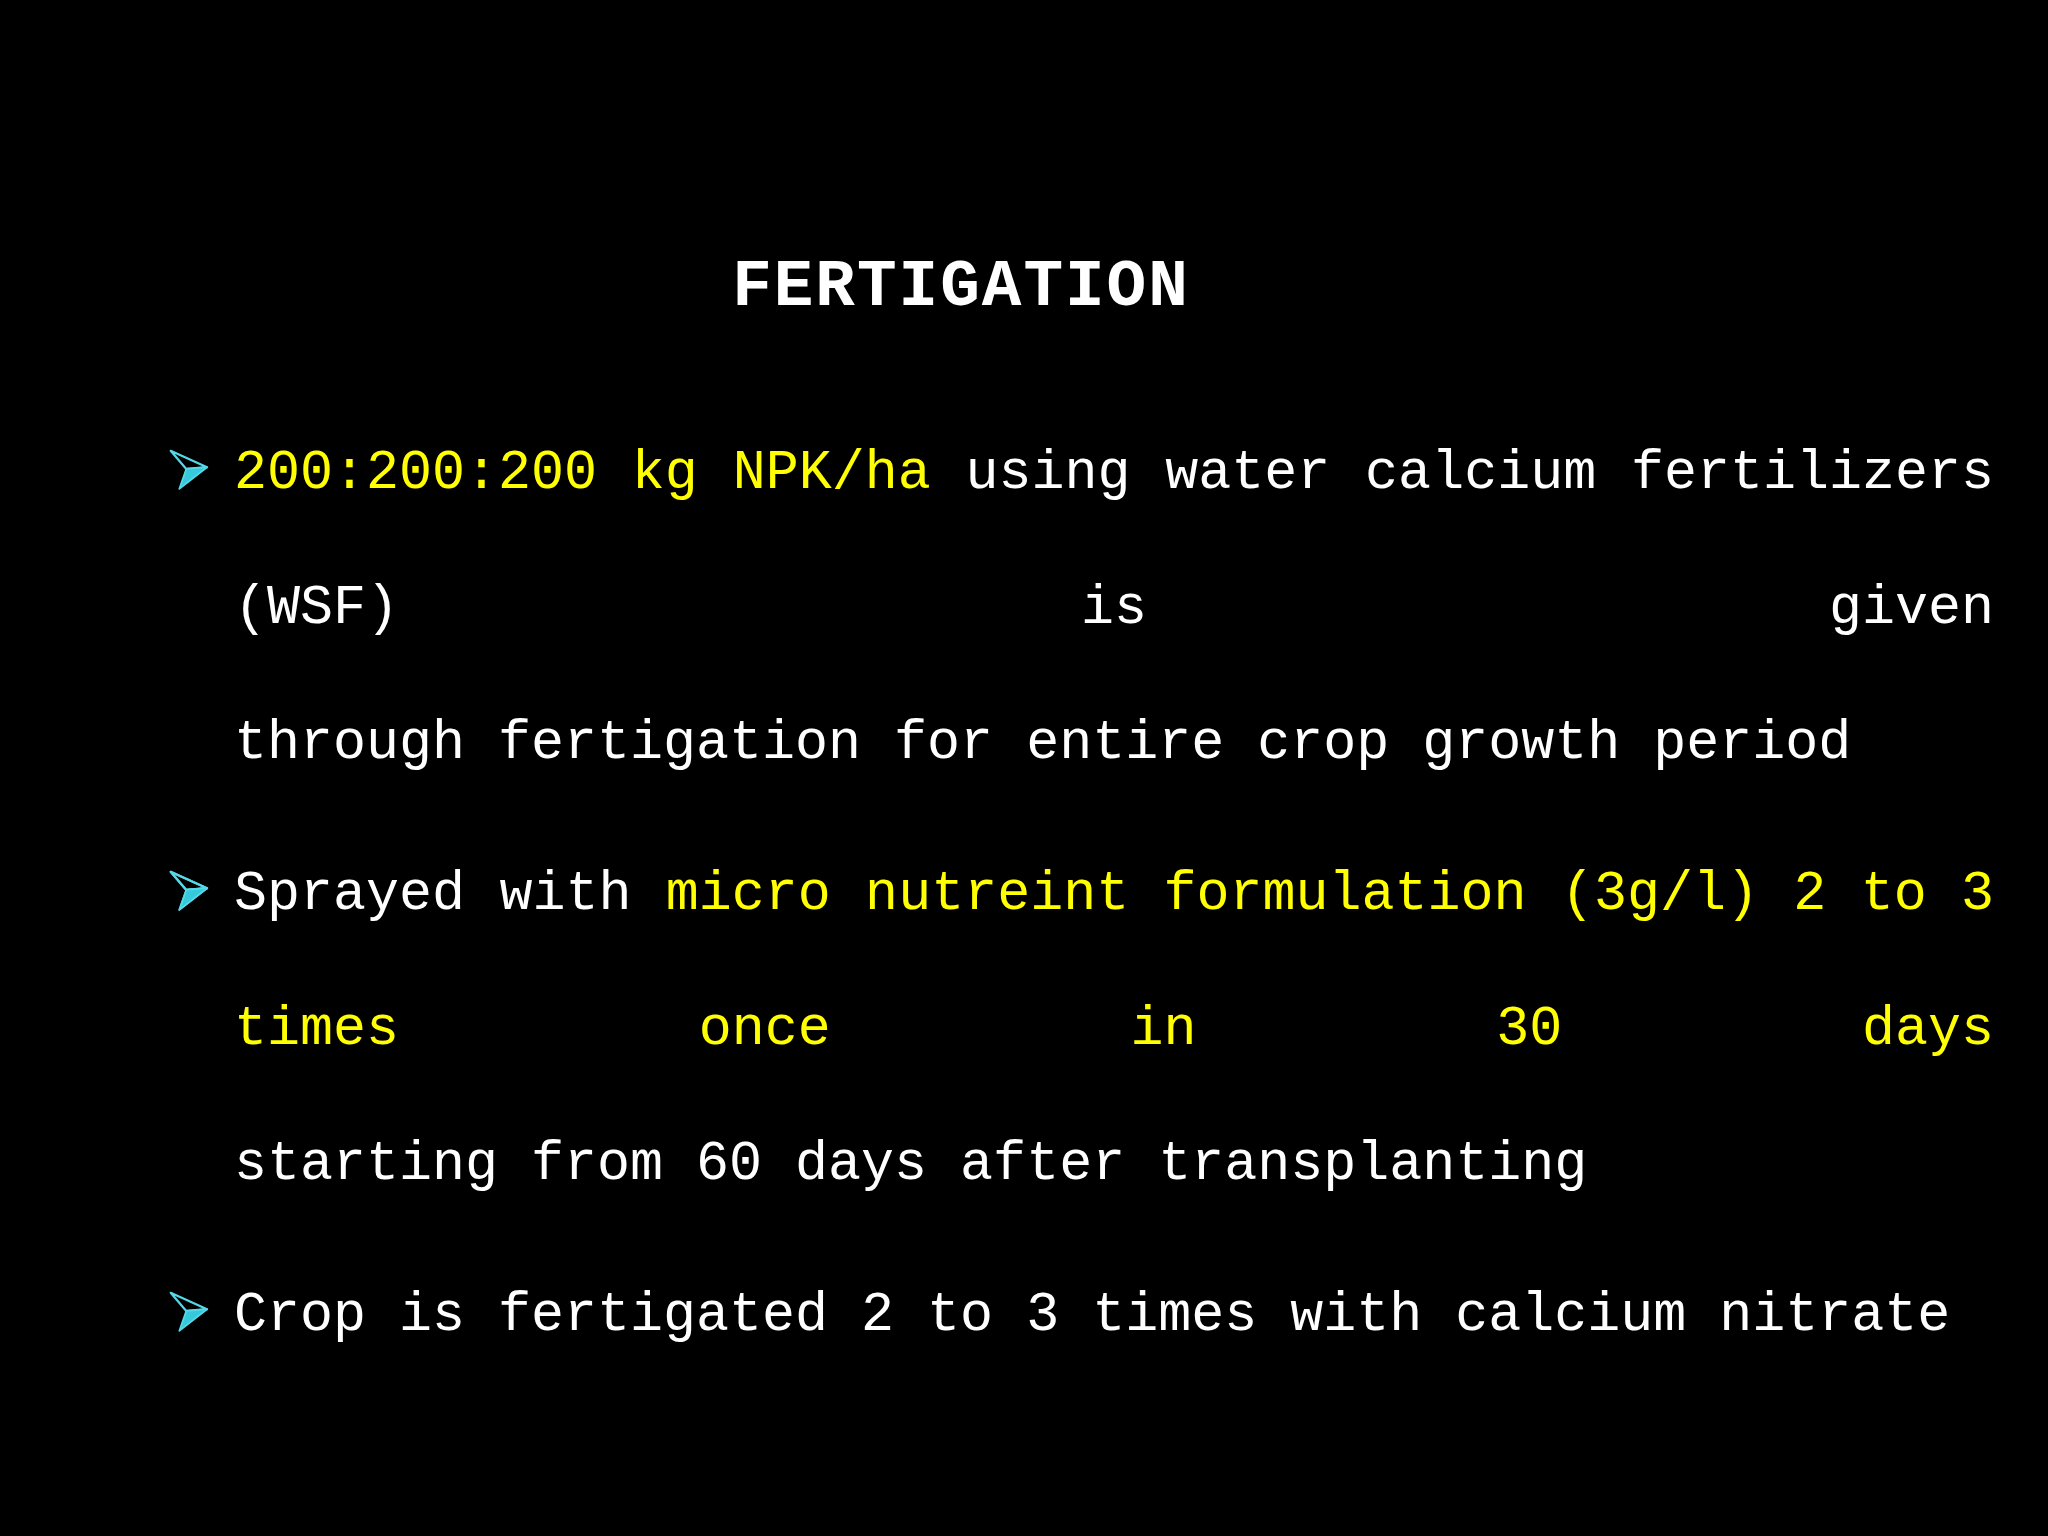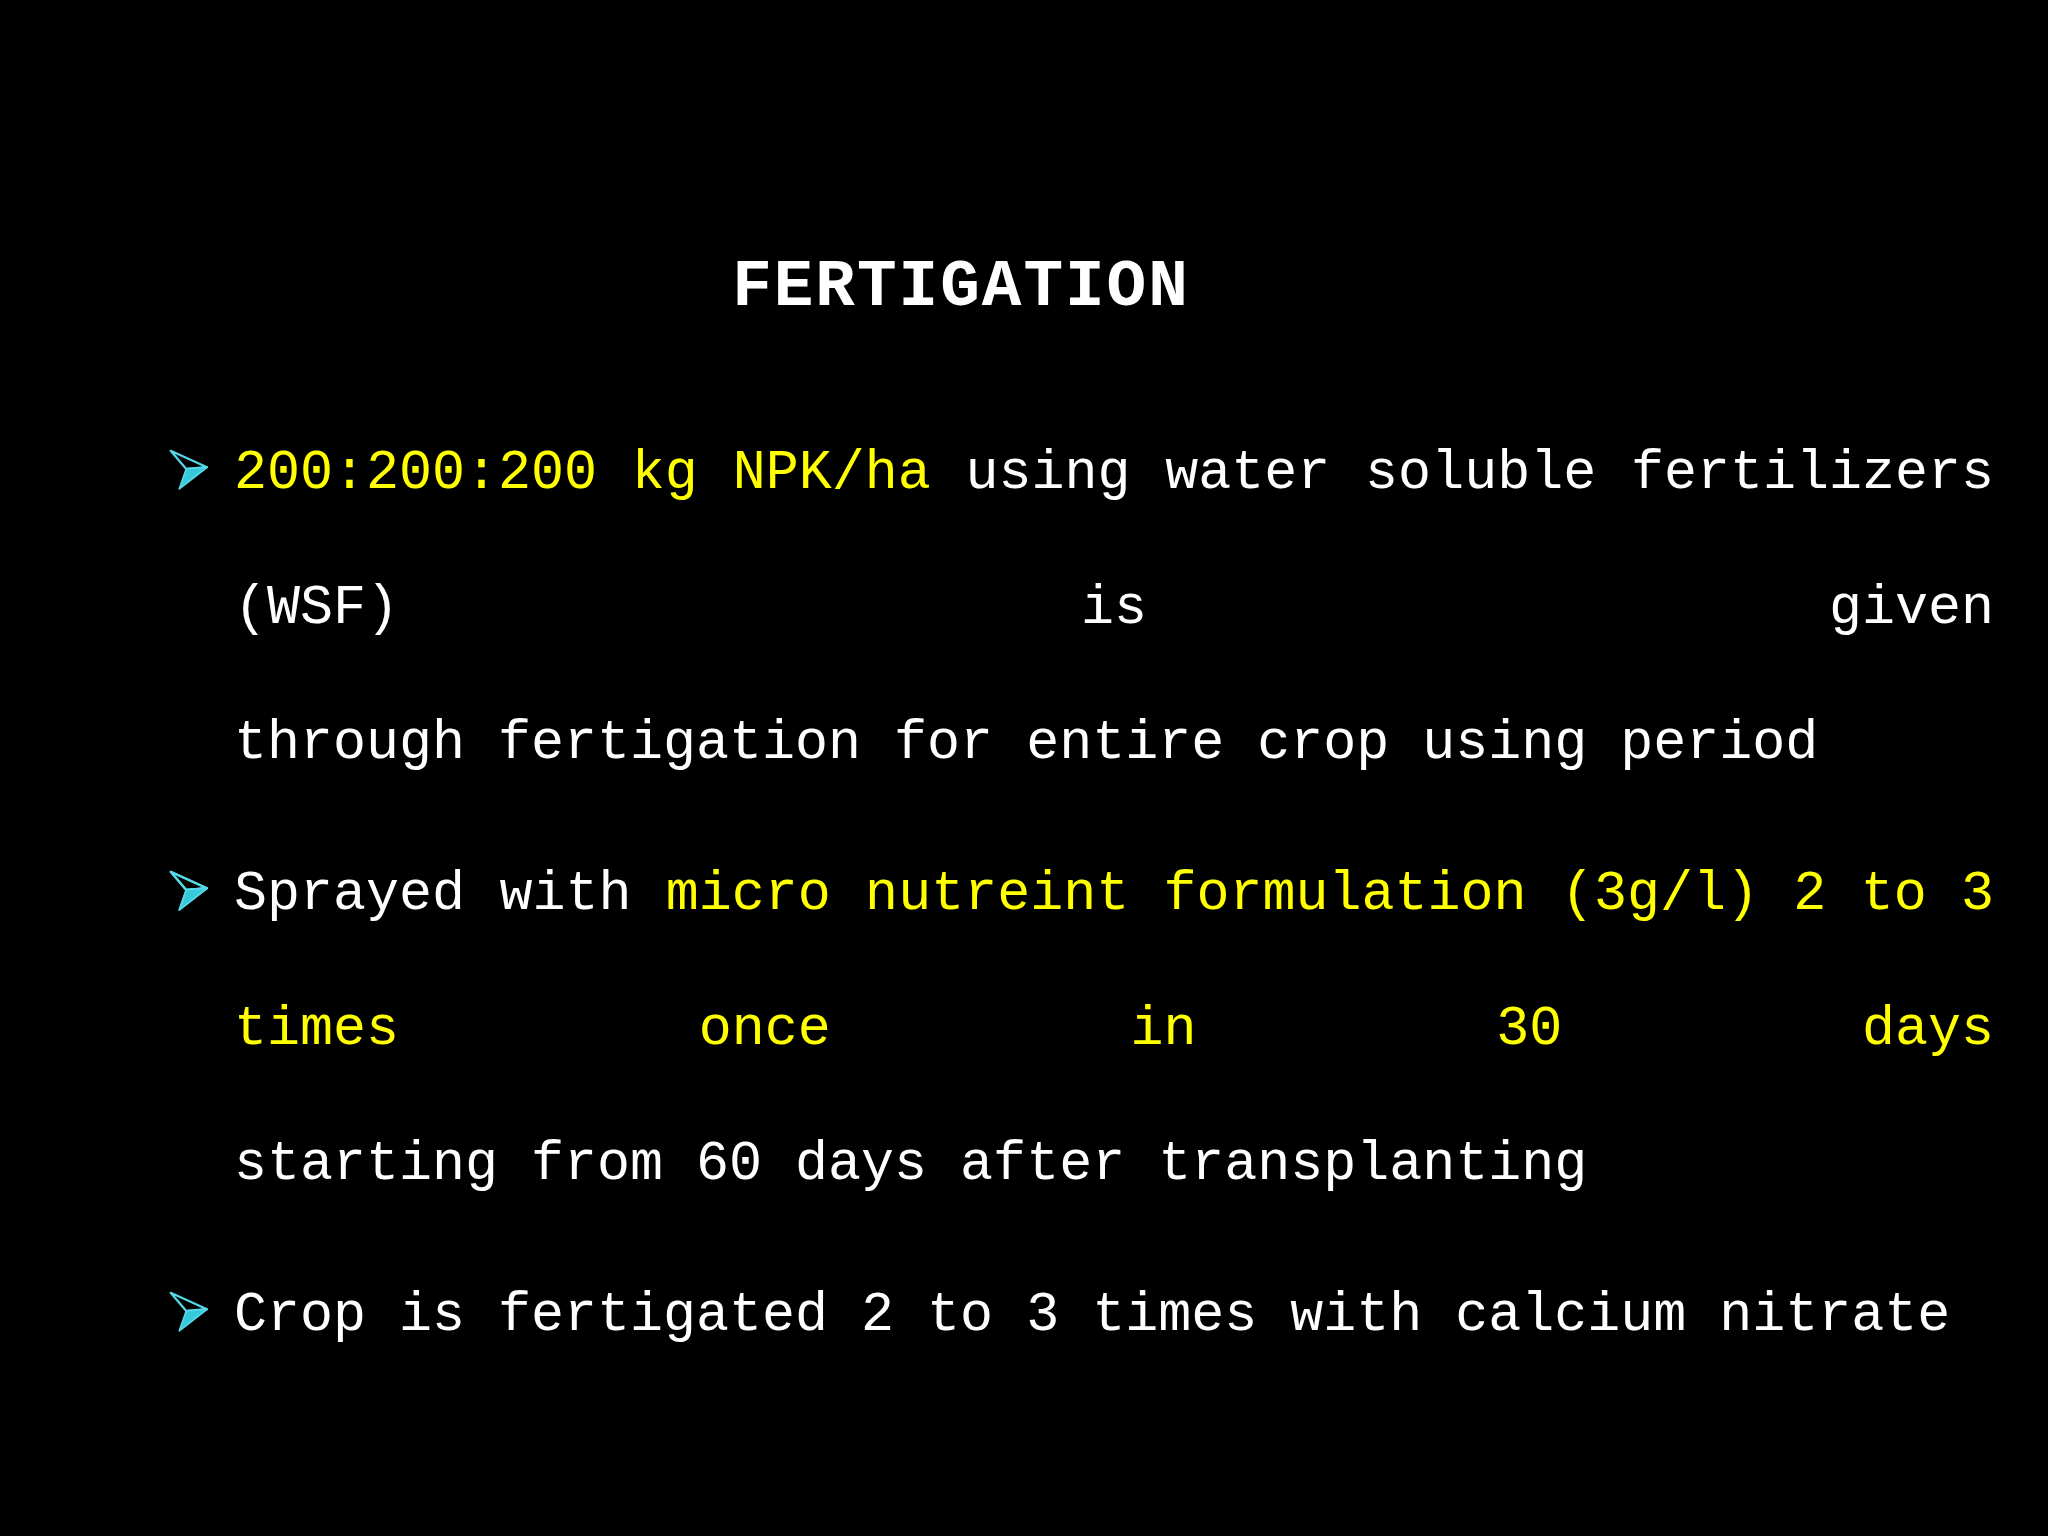--- a/index.html
+++ b/index.html
@@ -68,22 +68,22 @@
     <span class="slide-title">FERTIGATION</span>
   </div>
   <div class="bullets">
       <div class="bullet">
   <span class="marker">
     <svg viewBox="0 0 60 60" aria-hidden="true">
       <polygon class="arrow-top" points="10,2 52,21 28,23" fill="none" stroke-width="2.5" stroke-linejoin="round" stroke="#55D8E8"></polygon>
       <polygon class="arrow-bottom" points="28,23 52,21 20,46" stroke-width="2" stroke-linejoin="round" fill="#35C9DB" stroke="#55D8E8"></polygon>
     </svg>
   </span>
-<div class="line justify"><span class="seg-yellow">200:200:200 kg NPK/ha </span><span class="seg-white">using water soluble fertilizers (WSF) is given</span></div>
-        <div class="line"><span class="seg-white">through fertigation for entire crop using period</span></div>
+<div class="line justify"><span class="seg-yellow">200:200:200 kg NPK/ha </span><span class="seg-white">using water calcium fertilizers (WSF) is given</span></div>
+        <div class="line"><span class="seg-white">through fertigation for entire crop growth period</span></div>
       </div>
       <div class="bullet">
   <span class="marker">
     <svg viewBox="0 0 60 60" aria-hidden="true">
       <polygon class="arrow-top" points="10,2 52,21 28,23" fill="none" stroke-width="2.5" stroke-linejoin="round" stroke="#55D8E8"></polygon>
       <polygon class="arrow-bottom" points="28,23 52,21 20,46" stroke-width="2" stroke-linejoin="round" fill="#35C9DB" stroke="#55D8E8"></polygon>
     </svg>
   </span>
       </div>
       <div class="bullet">

